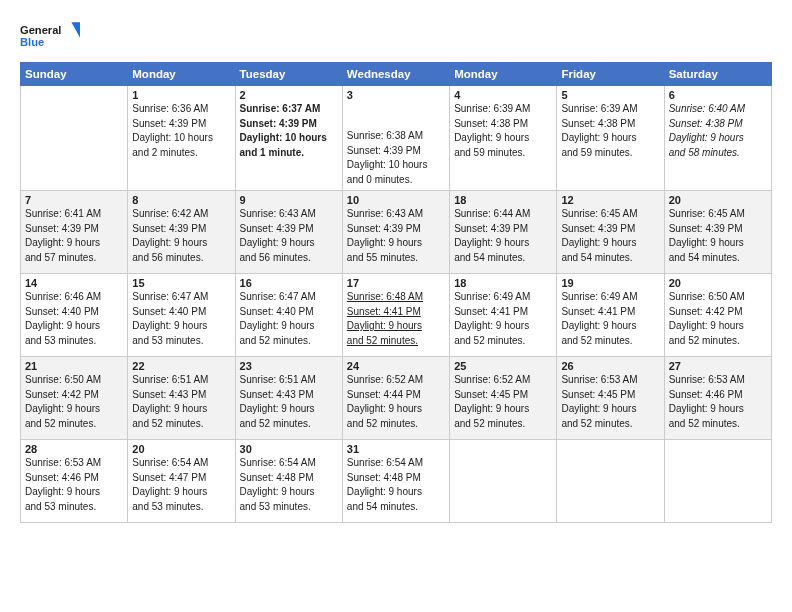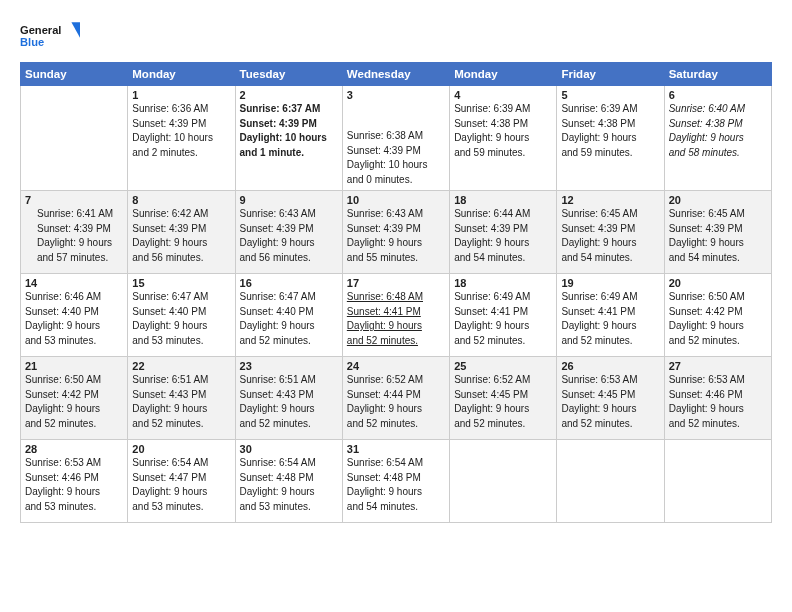--- a/index.html
+++ b/index.html
@@ -152,21 +152,21 @@
             <span class="day-number">6</span>
             <div class="day-info" style="white-space: pre-line; font-style: italic;">Sunrise: 6:40 AM
 Sunset: 4:38 PM
 Daylight: 9 hours
 and 58 minutes.</div>
           </td>
         </tr>
         <tr>
           <td>
             <span class="day-number">7</span>
-            <div class="day-info" style="white-space: pre-line; margin-left: 12px;">Sunrise: 6:41 AM
+            <div class="day-info" style="white-space: pre-line;">Sunrise: 6:41 AM
 Sunset: 4:39 PM
 Daylight: 9 hours
 and 57 minutes.</div>
           </td>
           <td>
             <span class="day-number">8</span>
             <div class="day-info" style="white-space: pre-line;">Sunrise: 6:42 AM
 Sunset: 4:39 PM
 Daylight: 9 hours
 and 56 minutes.</div>

